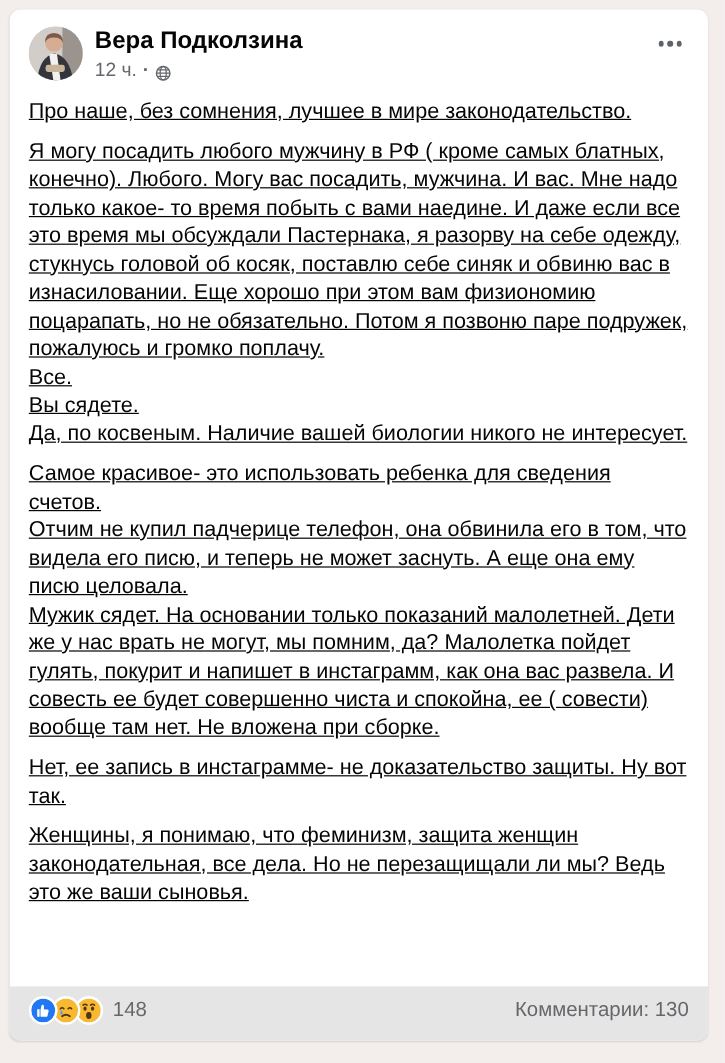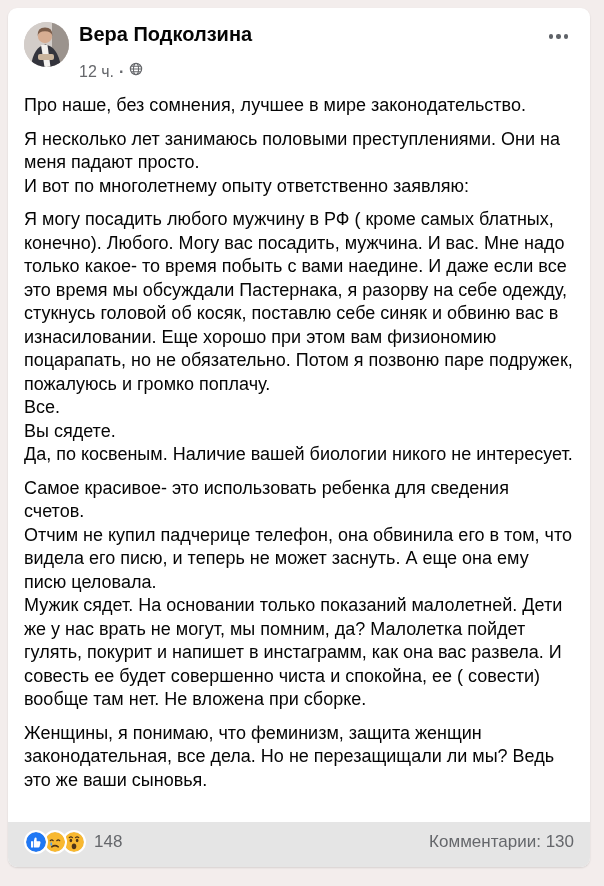--- a/index.html
+++ b/index.html
@@ -36,23 +36,23 @@
   .header-text { margin-left: 10px; flex: 1 1 auto; min-width: 0; }
   .author {
     font-size: 20px;
     font-weight: 700;
     color: #050505;
     line-height: 25px;
     cursor: pointer;
   }
   .meta {
     display: flex;
-    align-items: flex-start;
+    align-items: flex-end;
     gap: 5px;
-    margin-top: 15px;
+    margin-top: 2px;
     font-size: 16px;
     color: #65676b;
     line-height: 19px;
   }
   .meta .sep { font-weight: 700; }
   .globe { display: inline-flex; align-items: center; }
   .more-btn {
     display: flex;
     align-items: center;
     gap: 3px;
@@ -69,20 +69,21 @@
   
   .post-content {
     padding: 13px 16px 0 16px;
     font-size: 18px;
     line-height: 23.5px;
     color: #050505;
   }
   .post-paragraph {
     white-space: pre-line;
     margin-bottom: 10px;
+    text-decoration: underline;
   }
   
   .post-footer {
     position: absolute;
     left: 0; right: 0; bottom: 0;
     background: #e5e5e5;
     padding: 8px 16px 13px 16px;
     display: flex;
     align-items: center;
     justify-content: space-between;
@@ -150,29 +151,28 @@
     </div>
     <div class="more-btn" title="">
       <span class="dot"></span>
       <span class="dot"></span>
       <span class="dot"></span>
     </div>
   </div>
 
   <div class="post-content">
       <p class="post-paragraph">Про наше, без сомнения, лучшее в мире законодательство.</p>
-      <p class="post-paragraph">Я несколько лет занимаюсь половыми преступлениями. Они на меня падают просто.
-И вот по многолетнему опыту ответственно заявляю:</p>
       <p class="post-paragraph">Я могу посадить любого мужчину в РФ ( кроме самых блатных, конечно). Любого. Могу вас посадить, мужчина. И вас. Мне надо только какое- то время побыть с вами наедине. И даже если все это время мы обсуждали Пастернака, я разорву на себе одежду, стукнусь головой об косяк, поставлю себе синяк и обвиню вас в изнасиловании. Еще хорошо при этом вам физиономию поцарапать, но не обязательно. Потом я позвоню паре подружек, пожалуюсь и громко поплачу.
 Все.
 Вы сядете.
 Да, по косвеным. Наличие вашей биологии никого не интересует.</p>
       <p class="post-paragraph">Самое красивое- это использовать ребенка для сведения счетов.
 Отчим не купил падчерице телефон, она обвинила его в том, что видела его писю, и теперь не может заснуть. А еще она ему писю целовала.
 Мужик сядет. На основании только показаний малолетней. Дети же у нас врать не могут, мы помним, да? Малолетка пойдет гулять, покурит и напишет в инстаграмм, как она вас развела. И совесть ее будет совершенно чиста и спокойна, ее ( совести) вообще там нет. Не вложена при сборке.</p>
+      <p class="post-paragraph">Нет, ее запись в инстаграмме- не доказательство защиты. Ну вот так.</p>
       <p class="post-paragraph">Женщины, я понимаю, что феминизм, защита женщин законодательная, все дела. Но не перезащищали ли мы? Ведь это же ваши сыновья.</p>
     </div>
 
   <div class="post-footer">
     <div class="reactions">
       <span class="reaction like">
         <svg width="20" height="20" viewBox="0 0 16 16">
           <circle cx="8" cy="8" r="8" fill="#2078f4"></circle>
           <path fill="#ffffff" d="M4.0 7.3h1.6v5H4.0z"></path>
           <path fill="#ffffff" d="M6.2 12.1c.2.1.5.2.8.2h2.9c.5 0 .9-.3 1-.8l.7-3c.1-.6-.3-1.1-.9-1.1H8.5V5.2c0-.5-.4-.9-.9-.9-.3 0-.6.2-.7.5L6.2 7.5z"></path>

